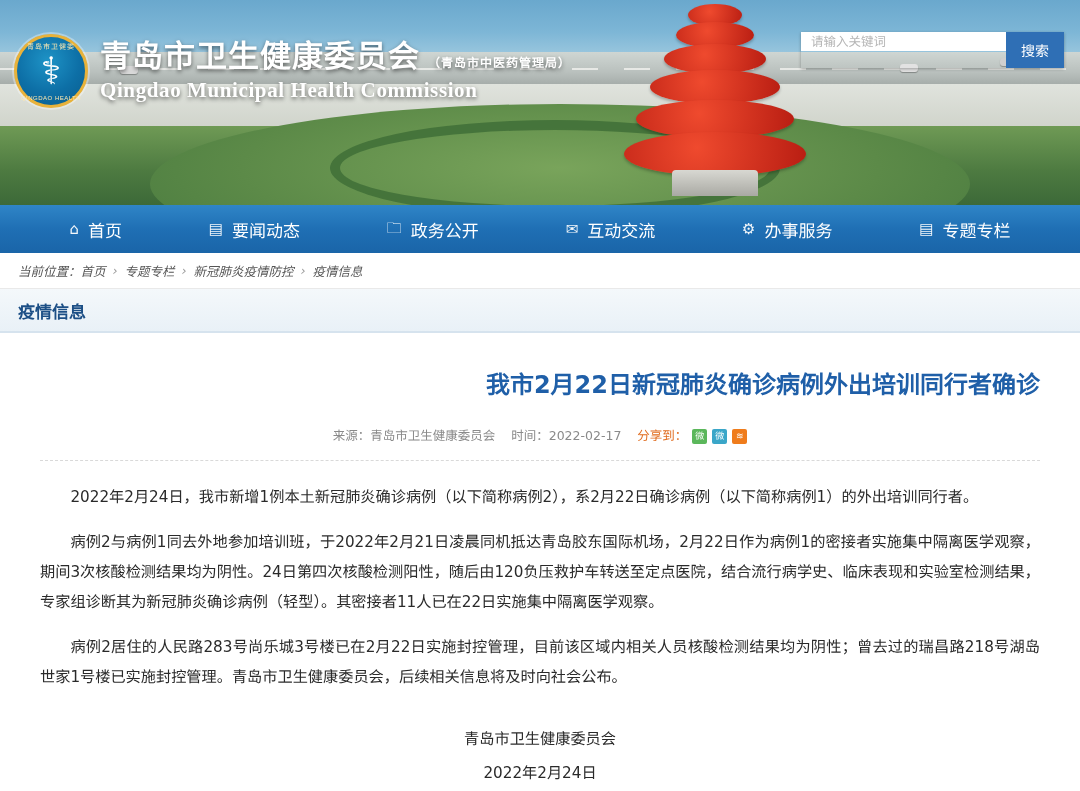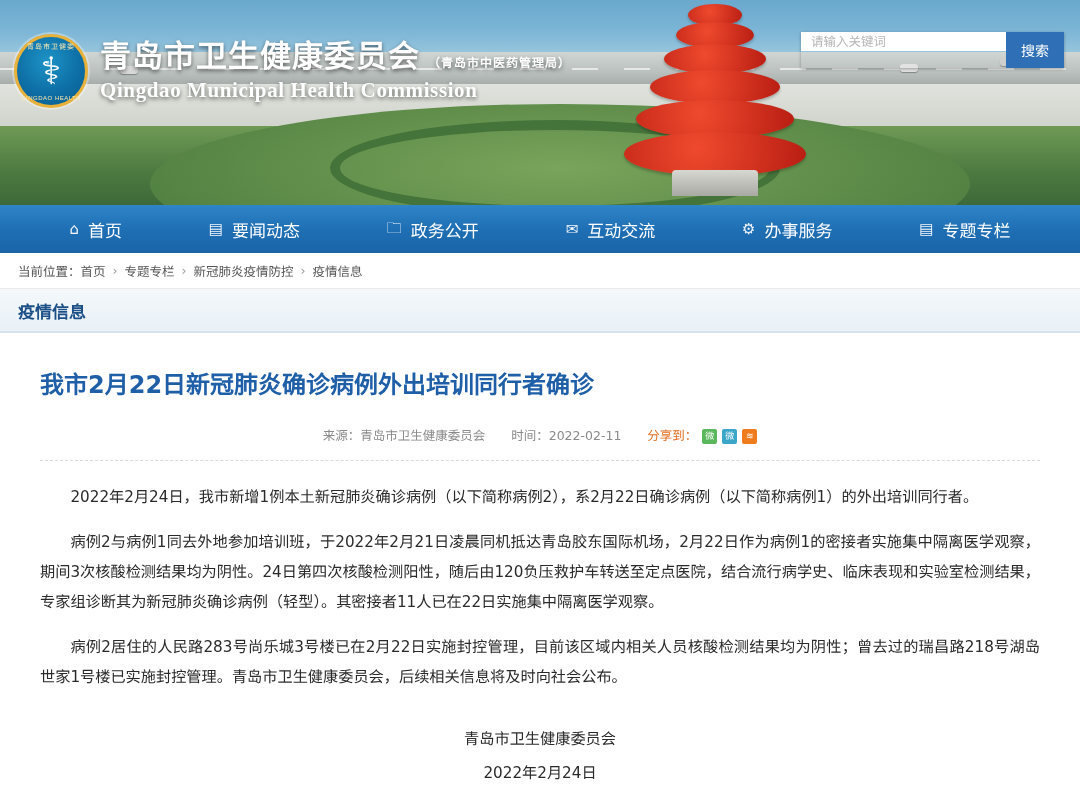--- a/index.html
+++ b/index.html
@@ -149,44 +149,45 @@
     cursor:pointer; white-space:nowrap;
   }
   .nav-item .ico { font-size:15px; opacity:.95; font-family:"DejaVu Sans", sans-serif; }
 
   
   .crumb {
     height:36px; display:flex; align-items:center;
     padding:8px 18px; font-size:12.5px; color:#555;
     background:#fff; border-bottom:1px solid #e9e9e9;
     font-family:"DejaVu Sans", sans-serif;
+    font-style:italic;
   }
   .crumb a { color:#555; text-decoration:none; }
   .crumb .sep { margin:0 7px; color:#999; }
 
   
   .sect {
     height:44px; display:flex; align-items:center;
     padding:0 18px;
     background: linear-gradient(to bottom,#f4f8fb,#e9f1f7);
     border-bottom:2px solid #d6e3ee;
   }
   .sect h2 {
     margin:0; font-size:17px; color:#1c4f86; font-weight:bold;
     font-family:"DejaVu Sans", sans-serif;
   }
 
   
   .article { padding: 30px 40px 0 40px; background:#fff; }
   .art-title {
-    text-align:left; font-size:24px; font-weight:bold; color:#1f5fa8;
+    text-align:right; font-size:24px; font-weight:bold; color:#1f5fa8;
     font-family:"DejaVu Sans", sans-serif; line-height:1.4; margin:6px 0 22px;
   }
   .meta {
-    display:flex; align-items:center; justify-content:center; gap:26px;
+    display:flex; align-items:center; justify-content:center; gap:16px;
     font-size:12.5px; color:#8a8a8a; font-family:"DejaVu Sans", sans-serif;
     padding-bottom:16px;
   }
   .meta .share { display:flex; align-items:flex-end; gap:5px; }
   .share-ico {
     width:15px; height:15px; border-radius:2px; display:inline-block;
     font-size:9px; color:#fff; text-align:center; line-height:15px;
     font-family:"DejaVu Sans", sans-serif; cursor:pointer;
   }
   .si-1 { background:#5bb75b; }
@@ -301,21 +302,21 @@
   </div>
 
   <div class="article">
     <div class="art-title">我市2月22日新冠肺炎确诊病例外出培训同行者确诊</div>
 
     <div class="meta">
       <span>
         <span>来源：</span><span>青岛市卫生健康委员会</span>
       </span>
       <span>
-        <span>时间：</span><span>2022-02-11</span>
+        <span>时间：</span><span>2022-02-17</span>
       </span>
       <span class="share">
         <span class="lbl">分享到：</span>
         <span class="share-ico si-1">微</span>
         <span class="share-ico si-2">微</span>
         <span class="share-ico si-3">≋</span>
       </span>
     </div>
 
     <div class="divider"></div>

